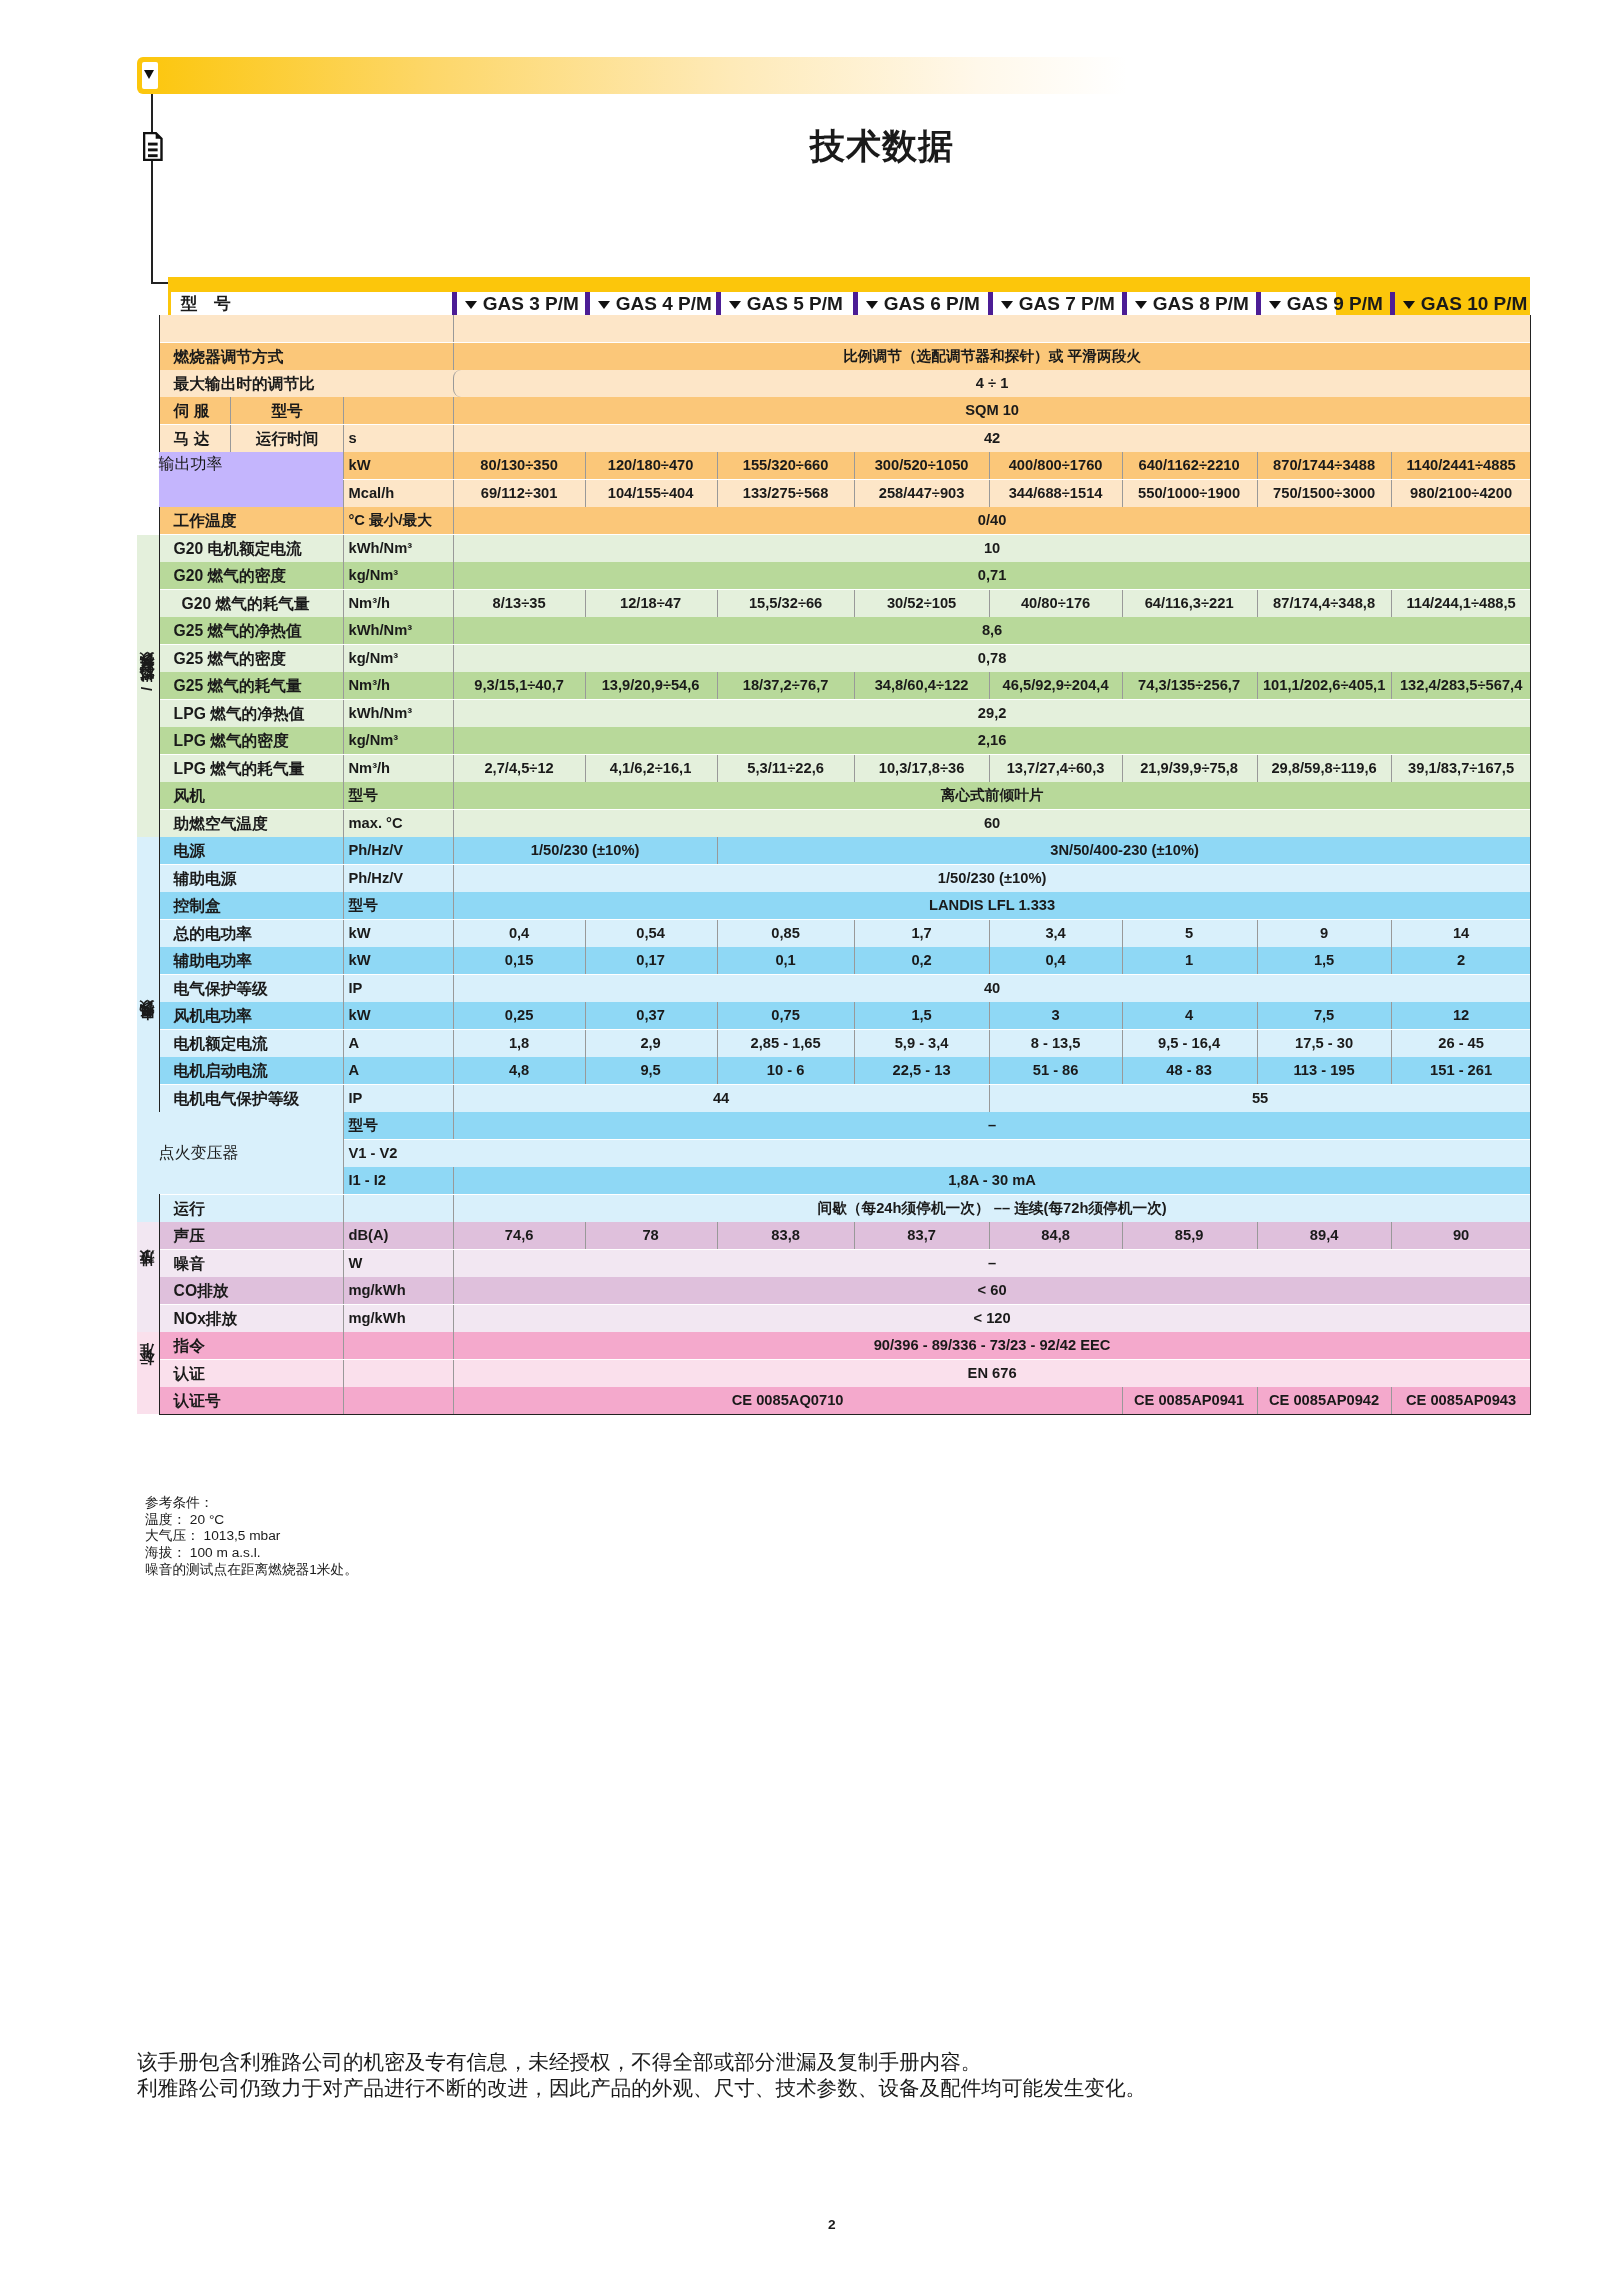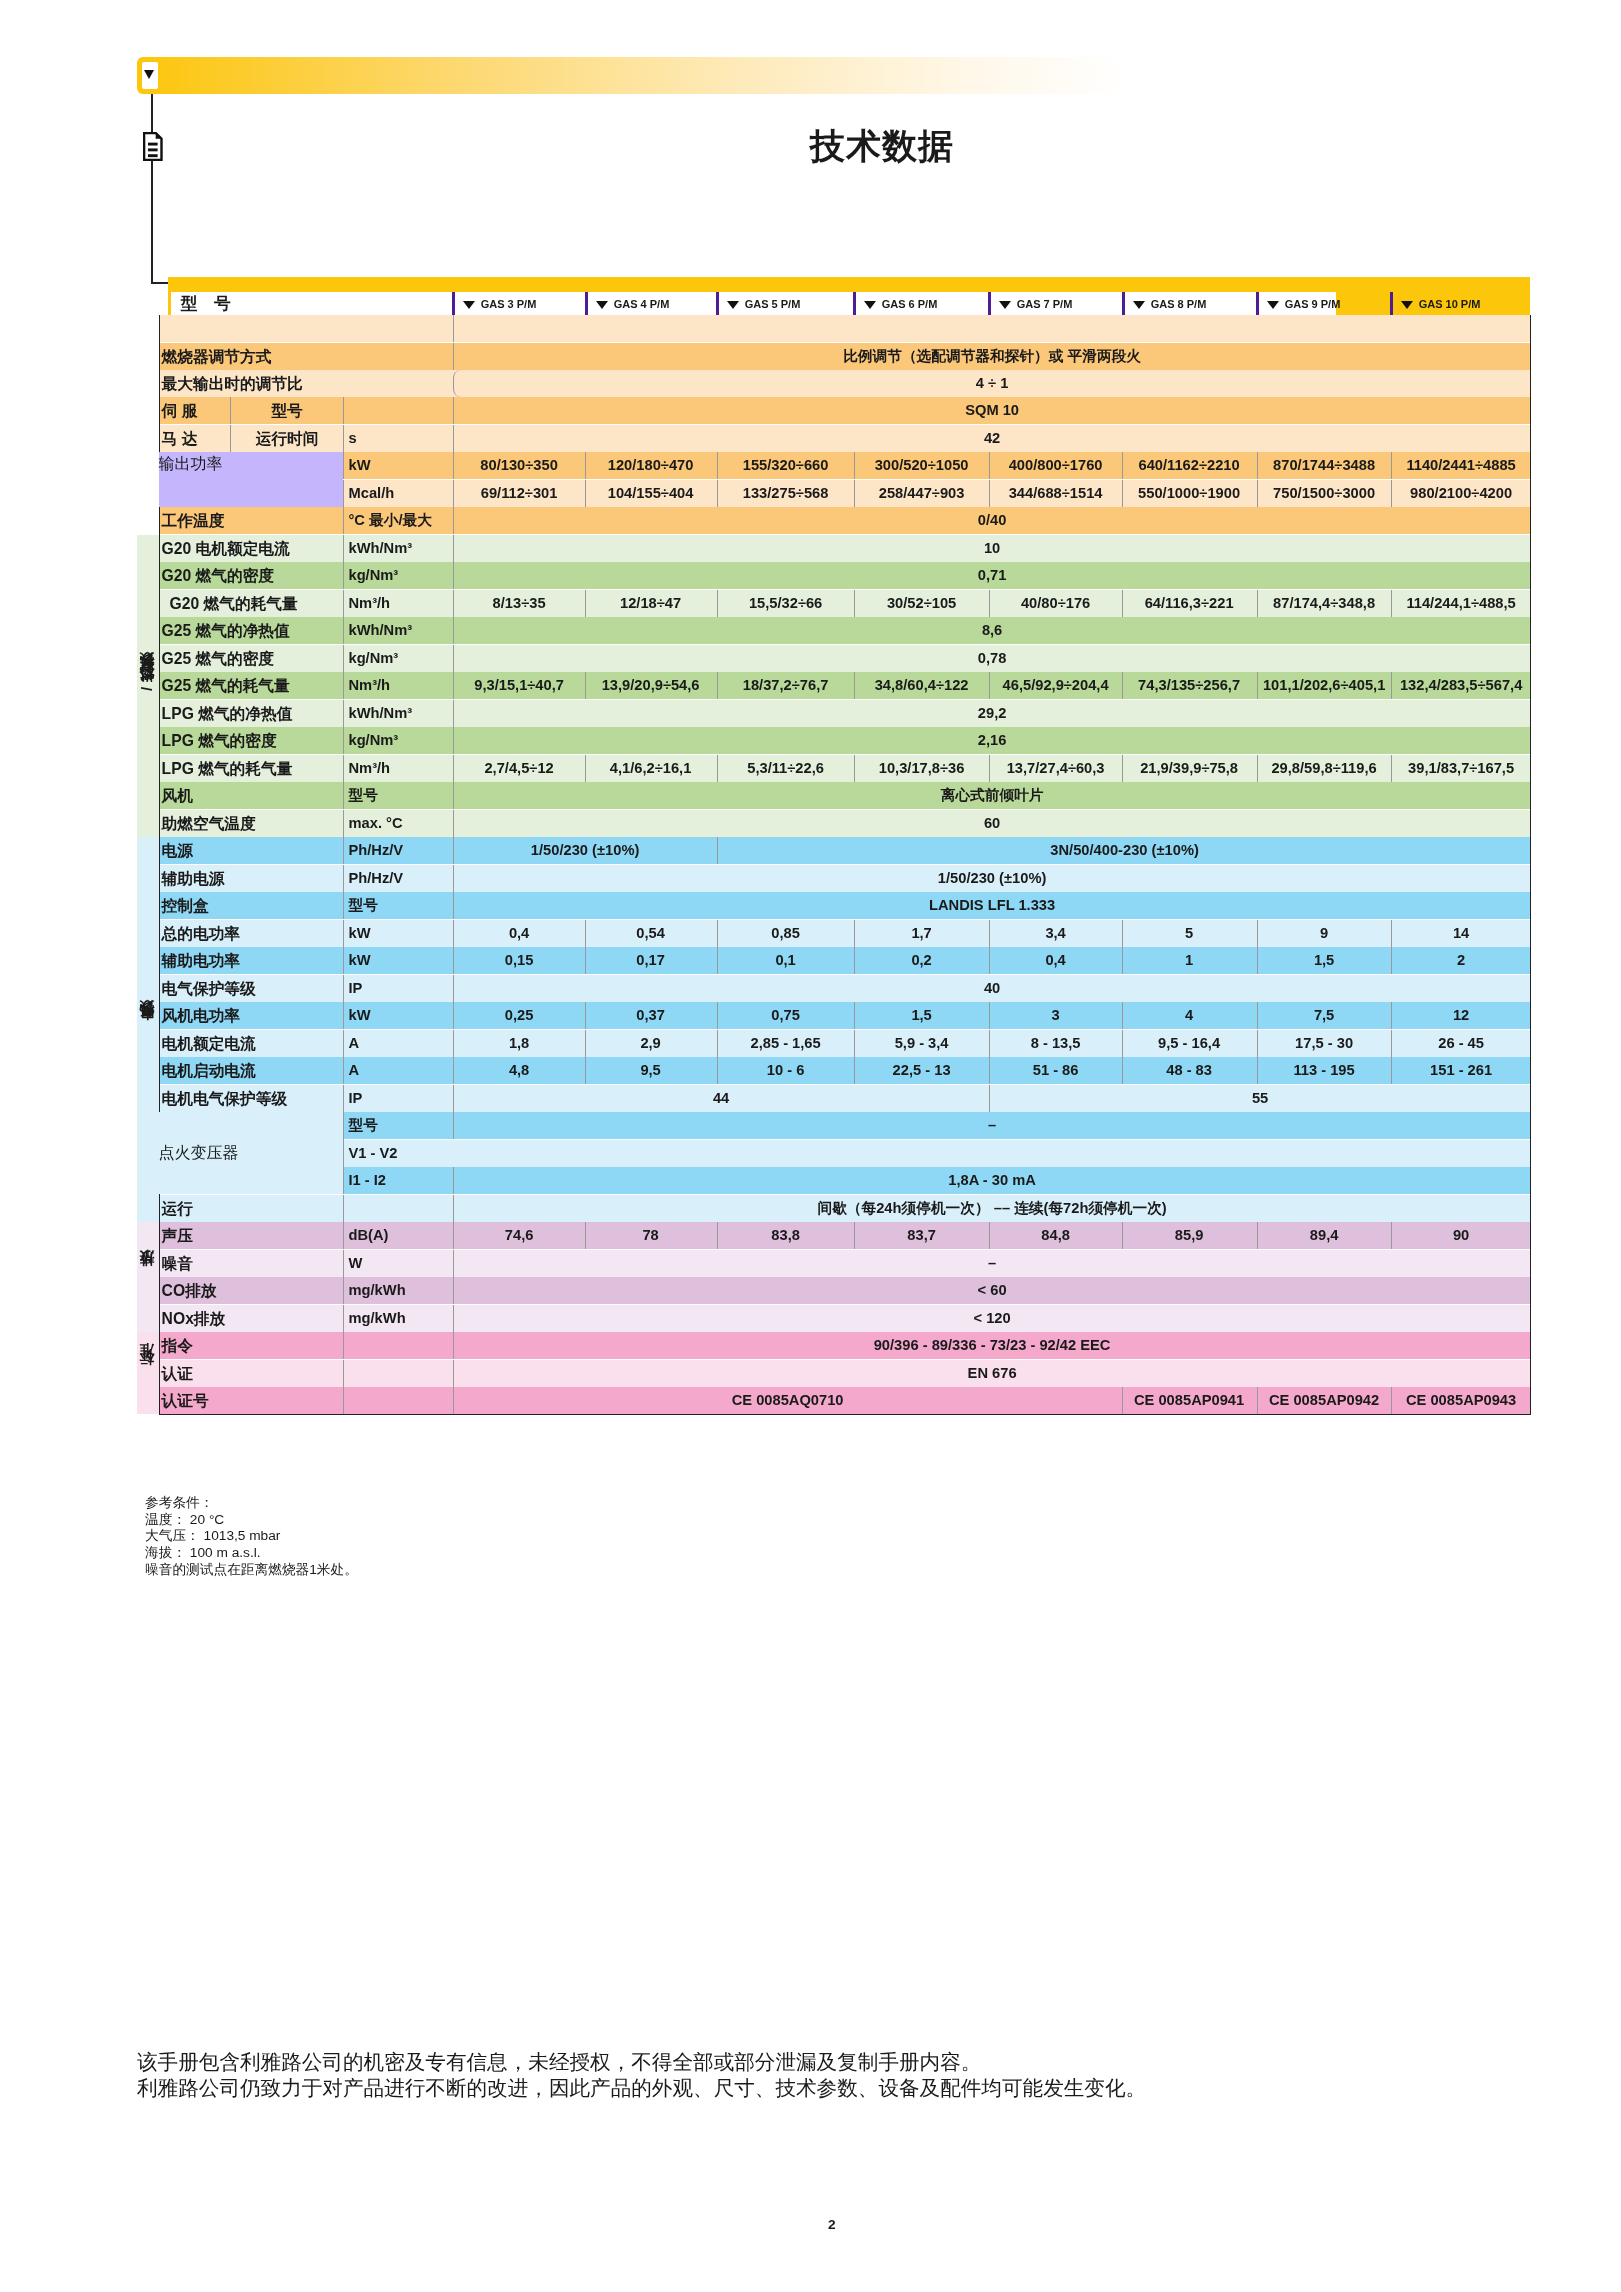--- a/index.html
+++ b/index.html
@@ -10,27 +10,27 @@
   .topbar .tri{position:absolute;left:2px;top:7.8px;width:0;height:0;border-left:5.9px solid transparent;border-right:5.9px solid transparent;border-top:9.8px solid #111;}
   .vline{position:absolute;left:151px;top:94px;width:2px;height:190px;background:#222;}
   .hline{position:absolute;left:151px;top:282px;width:19.6px;height:2px;background:#222;}
   .docicon{position:absolute;left:143px;top:132px;width:19.6px;height:29px;}
   .title{position:absolute;left:0;width:1621px;top:123px;text-align:center;font-weight:bold;font-size:35px;letter-spacing:1px;padding-left:143px;box-sizing:border-box;}
   .title span{display:inline-block;}
 
   .tbl{position:absolute;left:137px;top:277px;width:1394px;}
   .hdr-yellow{position:absolute;left:31px;top:0;width:1362px;height:41px;background:#fcc60b;}
   .hdr-row{position:absolute;left:34px;top:14.7px;width:1165px;height:24.5px;background:#fff;}
-  .hdr-row .cell{position:absolute;top:0;height:24.5px;line-height:24.5px;font-size:11px;font-weight:bold;border-left:3px solid #4c1d95;box-sizing:border-box;}
+  .hdr-row .cell{position:absolute;top:0;height:24.5px;line-height:24.5px;font-size:19px;font-weight:bold;border-left:5px solid #4c1d95;box-sizing:border-box;}
   .hdr-row .lbl{border-left:none;left:0;padding-left:9.8px;font-size:16.7px;letter-spacing:5.9px;}
   .hdr-row .tri{display:inline-block;width:0;height:0;border-left:6.9px solid transparent;border-right:6.9px solid transparent;border-top:8.8px solid #111;margin:0 5.9px 0 7.8px;vertical-align:middle;}
   .body{position:absolute;left:21.6px;top:38px;width:1372px;}
   .row{position:absolute;left:0;width:1372px;height:27.4px;}
   .row .c{position:absolute;top:0;height:27.4px;line-height:27.4px;font-size:14.7px;font-weight:bold;box-sizing:border-box;white-space:nowrap;overflow:hidden;}
-  .row .lab{left:0;width:184px;padding-left:3px;font-size:15.7px;}
+  .row .lab{left:0;width:184px;padding-left:15px;font-size:15.7px;}
   .row .unit{left:184px;width:110px;padding-left:4.9px;border-left:1px solid #999;}
   .row .val{text-align:center;border-left:1px solid #999;}
   .side{position:absolute;left:-21.6px;width:21.6px;}
   .side-label{position:absolute;left:0;width:21.6px;font-size:14.7px;font-weight:bold;writing-mode:vertical-rl;transform:rotate(180deg);text-align:center;letter-spacing:2px;}
   .tbl-border{position:absolute;border:1.5px solid #222;border-top:none;box-sizing:border-box;pointer-events:none;}
 
   .notes{position:absolute;left:145px;top:1495px;font-size:13.7px;line-height:16.7px;}
   .notes div{white-space:nowrap;}
   .footer{position:absolute;left:137px;top:2050px;font-family:"DejaVu Serif","Liberation Serif",serif;font-size:20.6px;line-height:25.5px;}
   .pagenum{position:absolute;left:828px;top:2217px;font-size:13.7px;font-weight:bold;}

